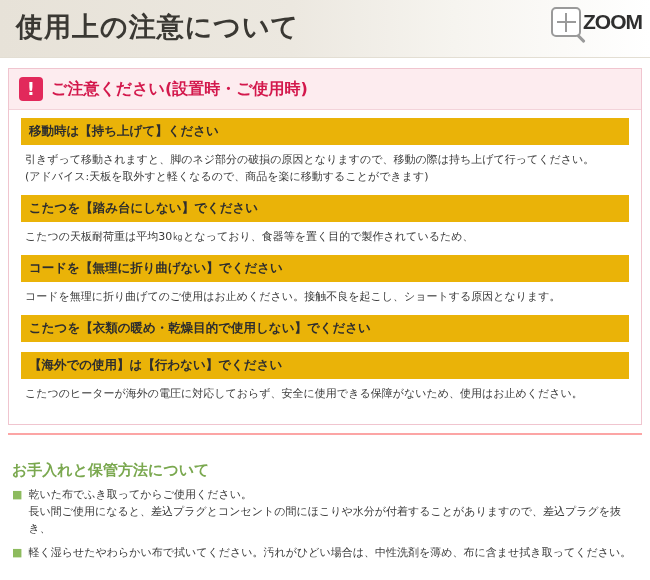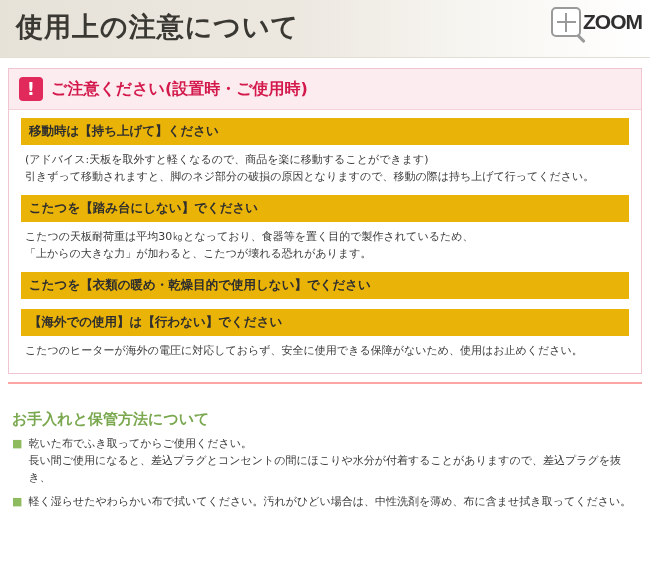--- a/index.html
+++ b/index.html
@@ -122,21 +122,21 @@
   .caution-head-text {
     font-size: 16px;
     font-weight: bold;
     color: #d3184c;
     font-family: "DejaVu Sans", sans-serif;
   }
   .caution-body {
     padding: 8px 12px 12px 12px;
   }
   .item { margin-bottom: 10px; }
-  .item:last-child { margin-bottom: 2px; }
+  .item:last-child { margin-bottom: 10px; }
   .item-title {
     background: #eab308;
     font-size: 12.5px;
     font-weight: bold;
     color: #2e2e2e;
     padding: 5px 8px;
     font-family: "DejaVu Sans", sans-serif;
   }
   .item-lines {
     padding: 6px 4px 0 4px;
@@ -201,33 +201,38 @@
   <div class="caution">
     <div class="caution-head">
       <span class="excl-icon">!</span>
       <span class="caution-head-text">ご注意ください(設置時・ご使用時)</span>
     </div>
     <div class="caution-body">
 
       <div class="item">
         <div class="item-title">移動時は【持ち上げて】ください</div>
         <div class="item-lines">
+          <div>引きずって移動されますと、脚のネジ部分の破損の原因となりますので、移動の際は持ち上げて行ってください。</div>
           <div>(アドバイス:天板を取外すと軽くなるので、商品を楽に移動することができます)</div>
-          <div>引きずって移動されますと、脚のネジ部分の破損の原因となりますので、移動の際は持ち上げて行ってください。</div>
         </div>
       </div>
 
       <div class="item">
         <div class="item-title">こたつを【踏み台にしない】でください</div>
         <div class="item-lines">
           <div>こたつの天板耐荷重は平均30㎏となっており、食器等を置く目的で製作されているため、</div>
-          <div>「上からの大きな力」が加わると、こたつが壊れる恐れがあります。</div>
-        </div>
-      </div>
-
+        </div>
+      </div>
+
+      <div class="item">
+        <div class="item-title">コードを【無理に折り曲げない】でください</div>
+        <div class="item-lines">
+          <div>コードを無理に折り曲げてのご使用はお止めください。接触不良を起こし、ショートする原因となります。</div>
+        </div>
+      </div>
 
       <div class="item">
         <div class="item-title">こたつを【衣類の暖め・乾燥目的で使用しない】でください</div>
       </div>
 
       <div class="item">
         <div class="item-title">【海外での使用】は【行わない】でください</div>
         <div class="item-lines">
           <div>こたつのヒーターが海外の電圧に対応しておらず、安全に使用できる保障がないため、使用はお止めください。</div>
         </div>

